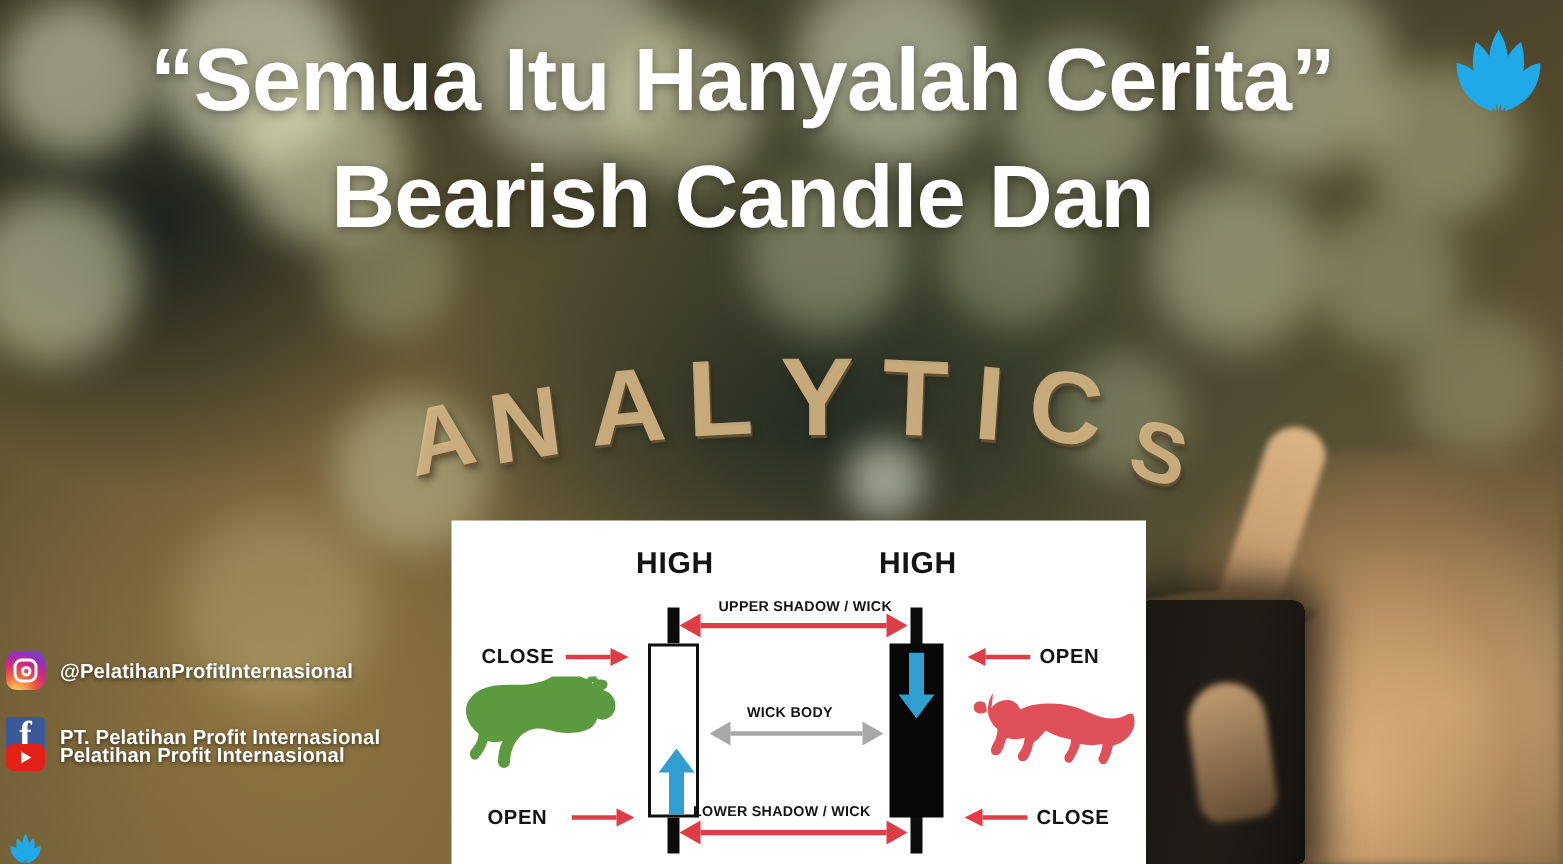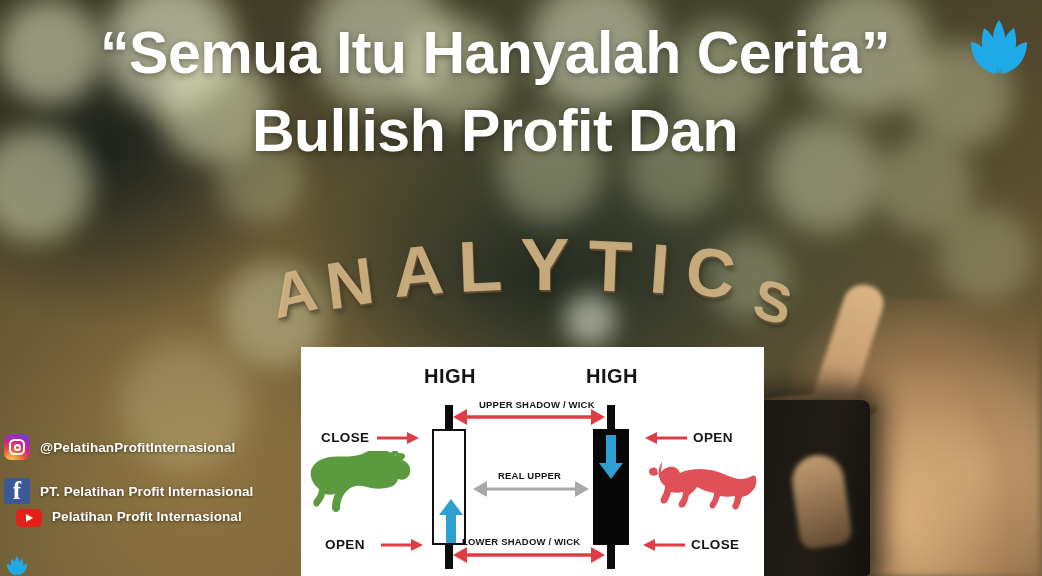--- a/index.html
+++ b/index.html
@@ -221,21 +221,21 @@
       <span class="wm-letter" style="left: 190px; top: 2px; font-size: 72px; transform: rotate(-2deg) skewY(-0.666667deg);">L</span>
       <span class="wm-letter" style="left: 252px; top: 0px; font-size: 74px; transform: rotate(0deg) skewY(0deg);">Y</span>
       <span class="wm-letter" style="left: 320px; top: 2px; font-size: 72px; transform: rotate(2deg) skewY(0.666667deg);">T</span>
       <span class="wm-letter" style="left: 382px; top: 6px; font-size: 70px; transform: rotate(4deg) skewY(1.33333deg);">I</span>
       <span class="wm-letter" style="left: 418px; top: 10px; font-size: 68px; transform: rotate(6deg) skewY(2deg);">C</span>
       <span class="wm-letter" style="left: 486px; top: 46px; font-size: 56px; transform: rotate(12deg) skewY(4deg);">S</span>
     </div>
 
   <div class="headline">
     <span class="l1">“Semua Itu Hanyalah Cerita”</span>
-    <span class="l2">Bullish Profit Dan</span>
+    <span class="l2">Bearish Candle Dan</span>
   </div>
 
   <div class="logo">
     <svg viewBox="0 0 72 72" width="72" height="72" aria-hidden="true">
       <g fill="#1fa9e8">
         <path d="M36 8 C44 20 45 36 36 62 C27 36 28 20 36 8 Z"></path>
         <path d="M21 16 C33 24 37 40 34 62 C20 50 16 32 21 16 Z"></path>
         <path d="M51 16 C56 32 52 50 38 62 C35 40 39 24 51 16 Z"></path>
         <path d="M8 30 C21 32 30 45 32 62 C17 58 8 46 8 30 Z"></path>
         <path d="M64 30 C64 46 55 58 40 62 C42 45 51 32 64 30 Z"></path>
@@ -312,39 +312,39 @@
       <polygon fill="#e03c46" points="14,0 0,8 14,16"></polygon>
       <polygon fill="#e03c46" points="138,0 152,8 138,16"></polygon>
     </svg>
     <div class="lbl lbl-mini" style="left:161px;top:189px;">LOWER SHADOW / WICK</div>
 
     <svg style="position:absolute;left:172px;top:134px;" width="116" height="16" aria-hidden="true">
       <line x1="14" y1="8" x2="102" y2="8" stroke="#a8a8a8" stroke-width="3"></line>
       <polygon fill="#a8a8a8" points="14,0 0,8 14,16"></polygon>
       <polygon fill="#a8a8a8" points="102,0 116,8 102,16"></polygon>
     </svg>
-    <div class="lbl lbl-mini" style="left:197px;top:123px;">REAL UPPER</div>
+    <div class="lbl lbl-mini" style="left:197px;top:123px;">WICK BODY</div>
 
   </div>
 
   <div class="social-row" style="top:478px;">
     <span class="social-icon">
         <span class="fb-tile"></span>
       </span>
     <span class="social-text">PT. Pelatihan Profit Internasional</span>
   </div>
 
   <div class="social-row" style="top:434px;">
     <span class="social-icon">
         <span class="ig-tile"></span>
       </span>
     <span class="social-text">@PelatihanProfitInternasional</span>
   </div>
 
-  <div class="social-row" style="top:503px;margin-left:12px;">
+  <div class="social-row" style="top:490px;">
     <span class="social-icon">
         <span class="yt-tile"></span>
       </span>
     <span class="social-text">Pelatihan Profit Internasional</span>
   </div>
 
   <div class="social-row" style="top:553px;">
     <span class="social-icon">
       <svg width="26" height="26" viewBox="0 0 72 72" aria-hidden="true">
         <g fill="#1fa9e8">

